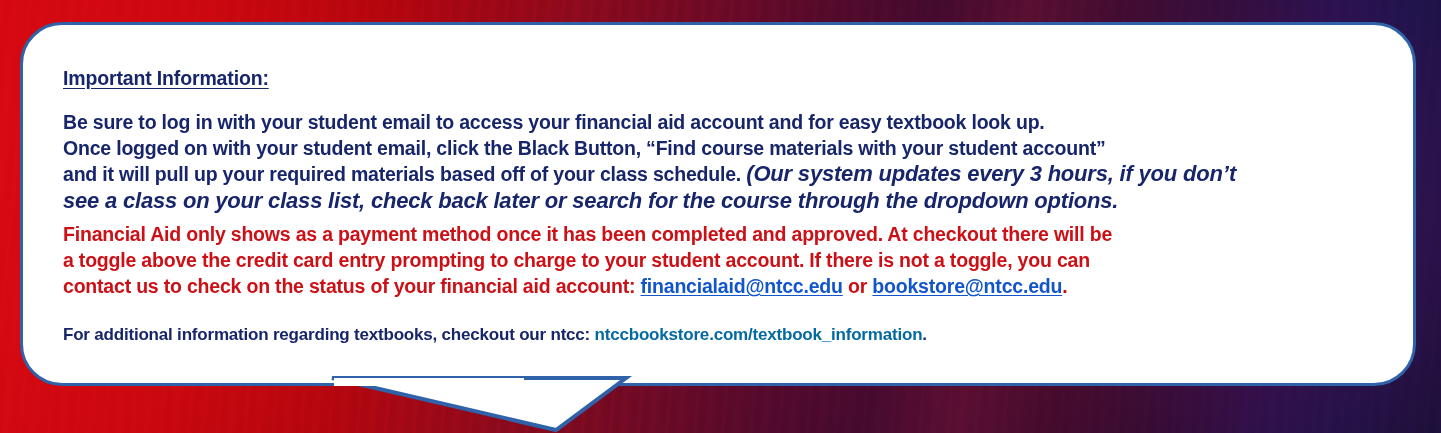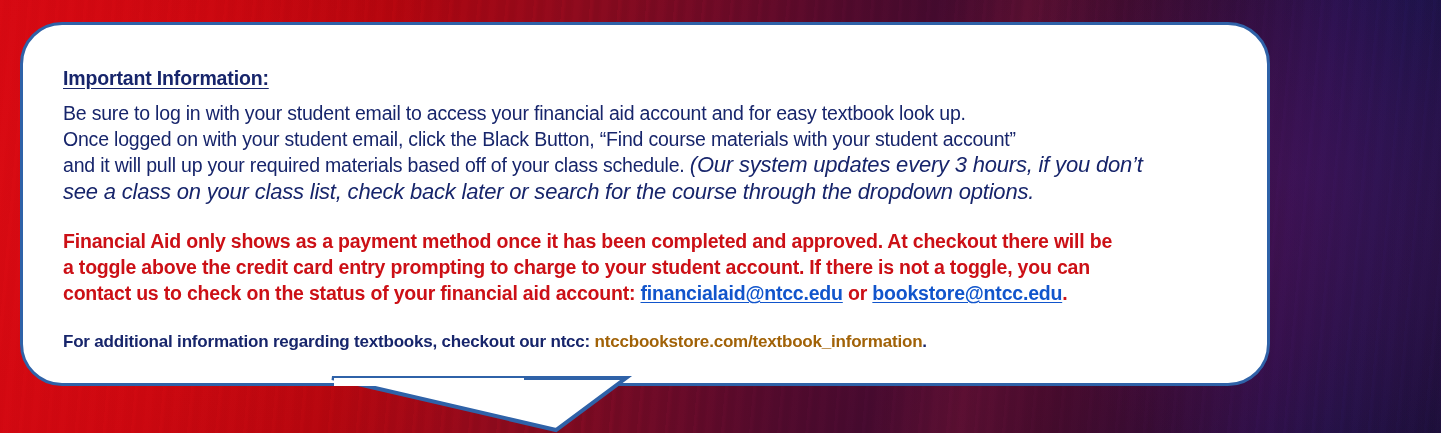--- a/index.html
+++ b/index.html
@@ -58,21 +58,21 @@
       radial-gradient(ellipse 55% 120% at 72% 55%, rgba(110,10,60,0.45) 0%, rgba(0,0,0,0) 70%),
       radial-gradient(ellipse 30% 90% at 90% 40%, rgba(60,30,130,0.35) 0%, rgba(0,0,0,0) 75%),
       radial-gradient(ellipse 40% 100% at 12% 50%, rgba(240,20,20,0.30) 0%, rgba(0,0,0,0) 70%);
   }
 
   
   .bubble {
     position: absolute;
     left: 20px;
     top: 22px;
-    width: 1250px;
+    width: 1396px;
     height: 364px;
     box-sizing: border-box;
     background: #ffffff;
     border: 3px solid #2f62a8;
     border-radius: 42px;
     z-index: 3;
   }
   
   .tail {
     position: absolute;
@@ -107,51 +107,51 @@
   .hdr {
     font-size: 19.5px;
     font-weight: bold;
     line-height: 27px;
     text-decoration: underline;
     text-underline-offset: 3px;
     letter-spacing: -0.15px;
   }
   .blk-navy {
     font-size: 19.5px;
-    font-weight: normal;
+    font-weight: bold;
     line-height: 25.5px;
     letter-spacing: -0.2px;
-    margin-top: 9px;
+    margin-top: 18px;
   }
   .blk-navy .ital {
     font-style: italic;
     font-size: 22px;
   }
   .blk-red {
     font-size: 19.5px;
     font-weight: bold;
     line-height: 26px;
     letter-spacing: -0.2px;
-    margin-top: 24px;
+    margin-top: 8px;
   }
   .blk-foot {
     font-size: 17px;
     font-weight: bold;
     line-height: 24px;
     letter-spacing: -0.2px;
     margin-top: 24px;
   }
   a.mail {
     color: #1155cc;
     text-decoration: underline;
     text-underline-offset: 2px;
     text-align: center;
   }
   a.site {
-    color: #a16207;
+    color: #0369a1;
     text-decoration: none;
   }
   .nl { display: block; }
 </style>
 </head>
 <body>
 
 <div id="root">
 
   <div class="bg"></div>

